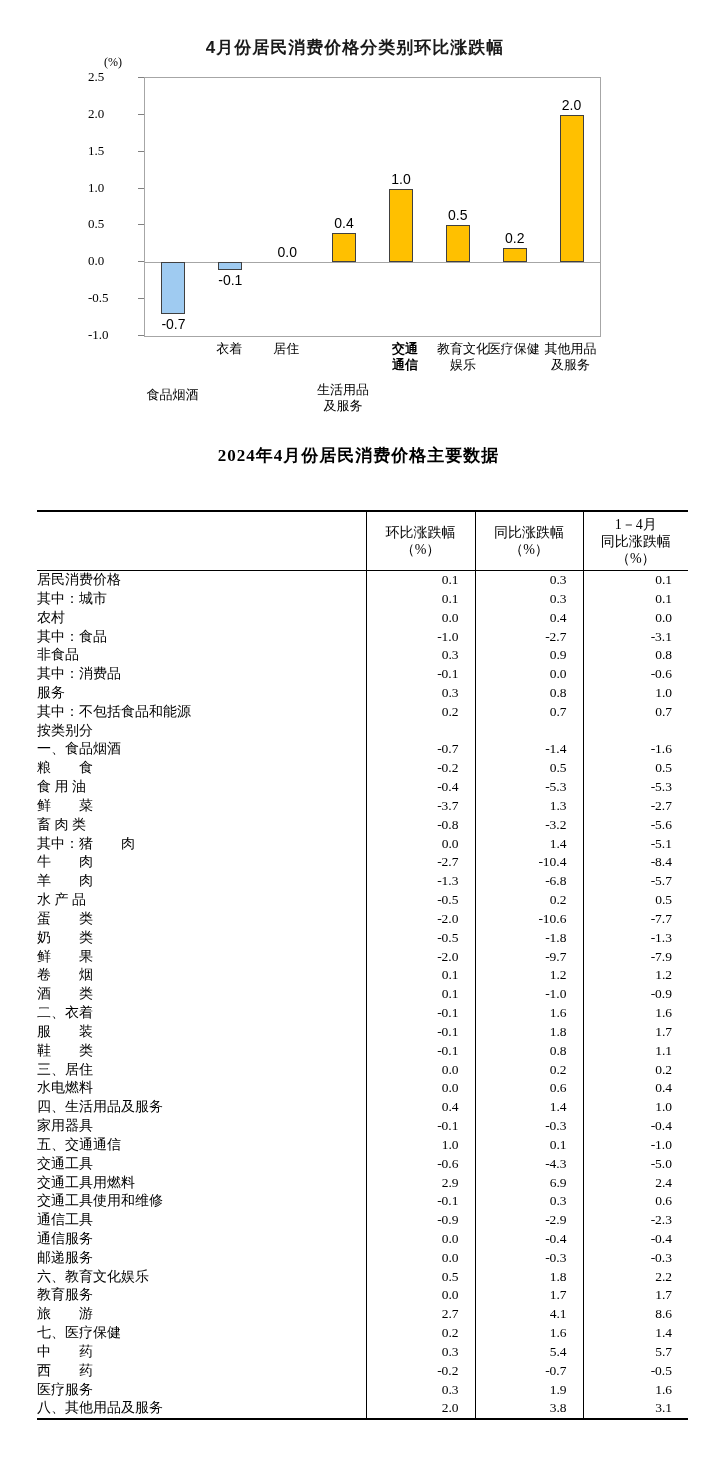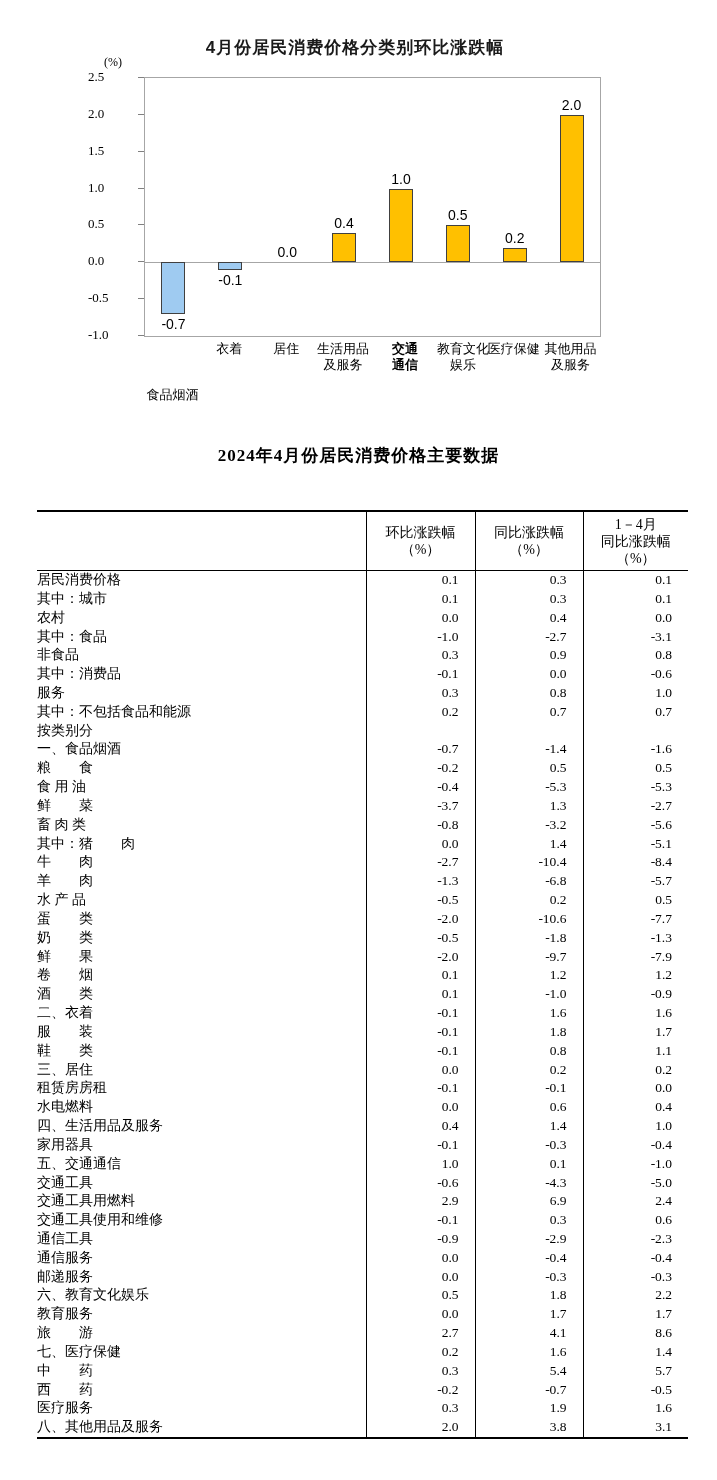--- a/index.html
+++ b/index.html
@@ -111,21 +111,21 @@
     <div class="ytick-mark abs" style="top: 335px;"></div>
     <div class="xlabel" style="left: 132.438px; margin-top: 46px;">
       <div>食品烟酒</div>
     </div>
     <div class="xlabel" style="left: 189.312px;">
       <div>衣着</div>
     </div>
     <div class="xlabel" style="left: 246.188px;">
       <div>居住</div>
     </div>
-    <div class="xlabel" style="left: 303.062px;">
+    <div class="xlabel" style="left: 303.062px; margin-top: 41px;">
       <div>生活用品</div>
       <div>及服务</div>
     </div>
     <div class="xlabel" style="left: 365px; font-weight: bold;">
       <div>交通</div>
       <div>通信</div>
     </div>
     <div class="xlabel" style="left: 423px;">
       <div>教育文化</div>
       <div>娱乐</div>
@@ -323,26 +323,20 @@
         <td class="val sep">0.8</td>
         <td class="val sep">1.1</td>
       </tr>
       <tr>
         <td class="lbl ind0">三、居住</td>
         <td class="val sep">0.0</td>
         <td class="val sep">0.2</td>
         <td class="val sep">0.2</td>
       </tr>
       <tr>
-        <td class="lbl ind3">租赁房房租</td>
-        <td class="val sep">-0.1</td>
-        <td class="val sep">-0.1</td>
-        <td class="val sep">0.0</td>
-      </tr>
-      <tr>
         <td class="lbl ind3">水电燃料</td>
         <td class="val sep">0.0</td>
         <td class="val sep">0.6</td>
         <td class="val sep">0.4</td>
       </tr>
       <tr>
         <td class="lbl ind0">四、生活用品及服务</td>
         <td class="val sep">0.4</td>
         <td class="val sep">1.4</td>
         <td class="val sep">1.0</td>

